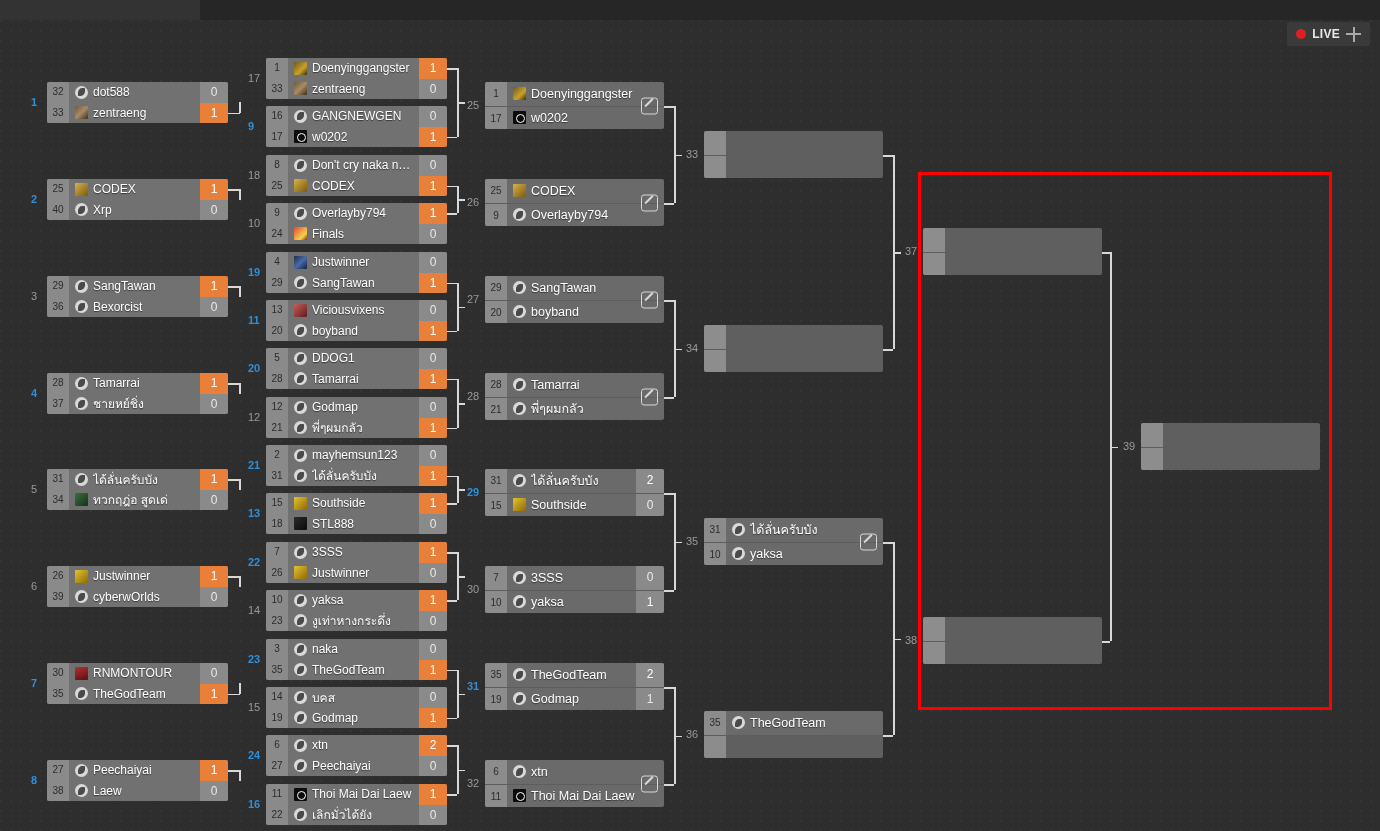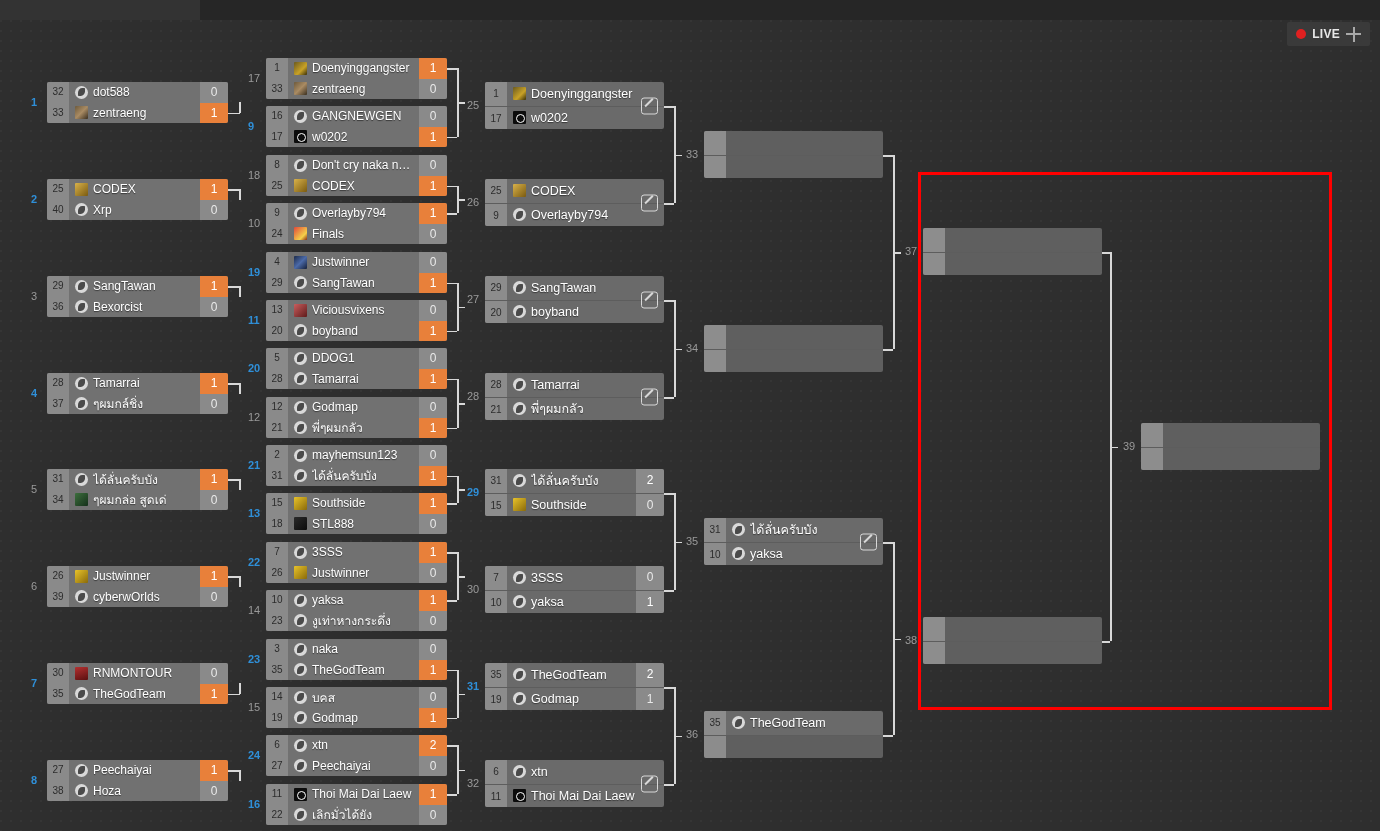--- a/index.html
+++ b/index.html
@@ -209,36 +209,36 @@
       <div class="match r1" style="left: 47px; top: 373px; width: 181px;">
         <div class="row">
           <span class="seed">28</span>
           <span class="logo lf"></span>
           <span class="name">Tamarrai</span>
           <span class="score win">1</span>
         </div>
         <div class="row alt">
           <span class="seed">37</span>
           <span class="logo lf"></span>
-          <span class="name">ๆผมกล์ชิ่ง</span>
+          <span class="name">ชายหย์ชิ่ง</span>
           <span class="score">0</span>
         </div>
       </div>
       <span class="mnum blue" style="left: 31px; top: 388px;">4</span>
       <div class="match r1" style="left: 47px; top: 469px; width: 181px;">
         <div class="row">
           <span class="seed">31</span>
           <span class="logo lf"></span>
           <span class="name">ได้ลั่นครับบัง</span>
           <span class="score win">1</span>
         </div>
         <div class="row alt">
           <span class="seed">34</span>
           <span class="logo sq g9"></span>
-          <span class="name">ๆผมกล่อ สูดเด่</span>
+          <span class="name">ทวกฤฎ่อ สูดเด่</span>
           <span class="score">0</span>
         </div>
       </div>
       <span class="mnum" style="left: 31px; top: 484px;">5</span>
       <div class="match r1" style="left: 47px; top: 566px; width: 181px;">
         <div class="row">
           <span class="seed">26</span>
           <span class="logo sq g5"></span>
           <span class="name">Justwinner</span>
           <span class="score win">1</span>
@@ -269,21 +269,21 @@
       <div class="match r1" style="left: 47px; top: 760px; width: 181px;">
         <div class="row">
           <span class="seed">27</span>
           <span class="logo lf"></span>
           <span class="name">Peechaiyai</span>
           <span class="score win">1</span>
         </div>
         <div class="row alt">
           <span class="seed">38</span>
           <span class="logo lf"></span>
-          <span class="name">Hoza</span>
+          <span class="name">Laew</span>
           <span class="score">0</span>
         </div>
       </div>
       <span class="mnum blue" style="left: 31px; top: 775px;">8</span>
       <div class="match r2" style="left: 266px; top: 58px; width: 181px;">
         <div class="row">
           <span class="seed">1</span>
           <span class="logo sq g1"></span>
           <span class="name">Doenyinggangster</span>
           <span class="score win">1</span>

